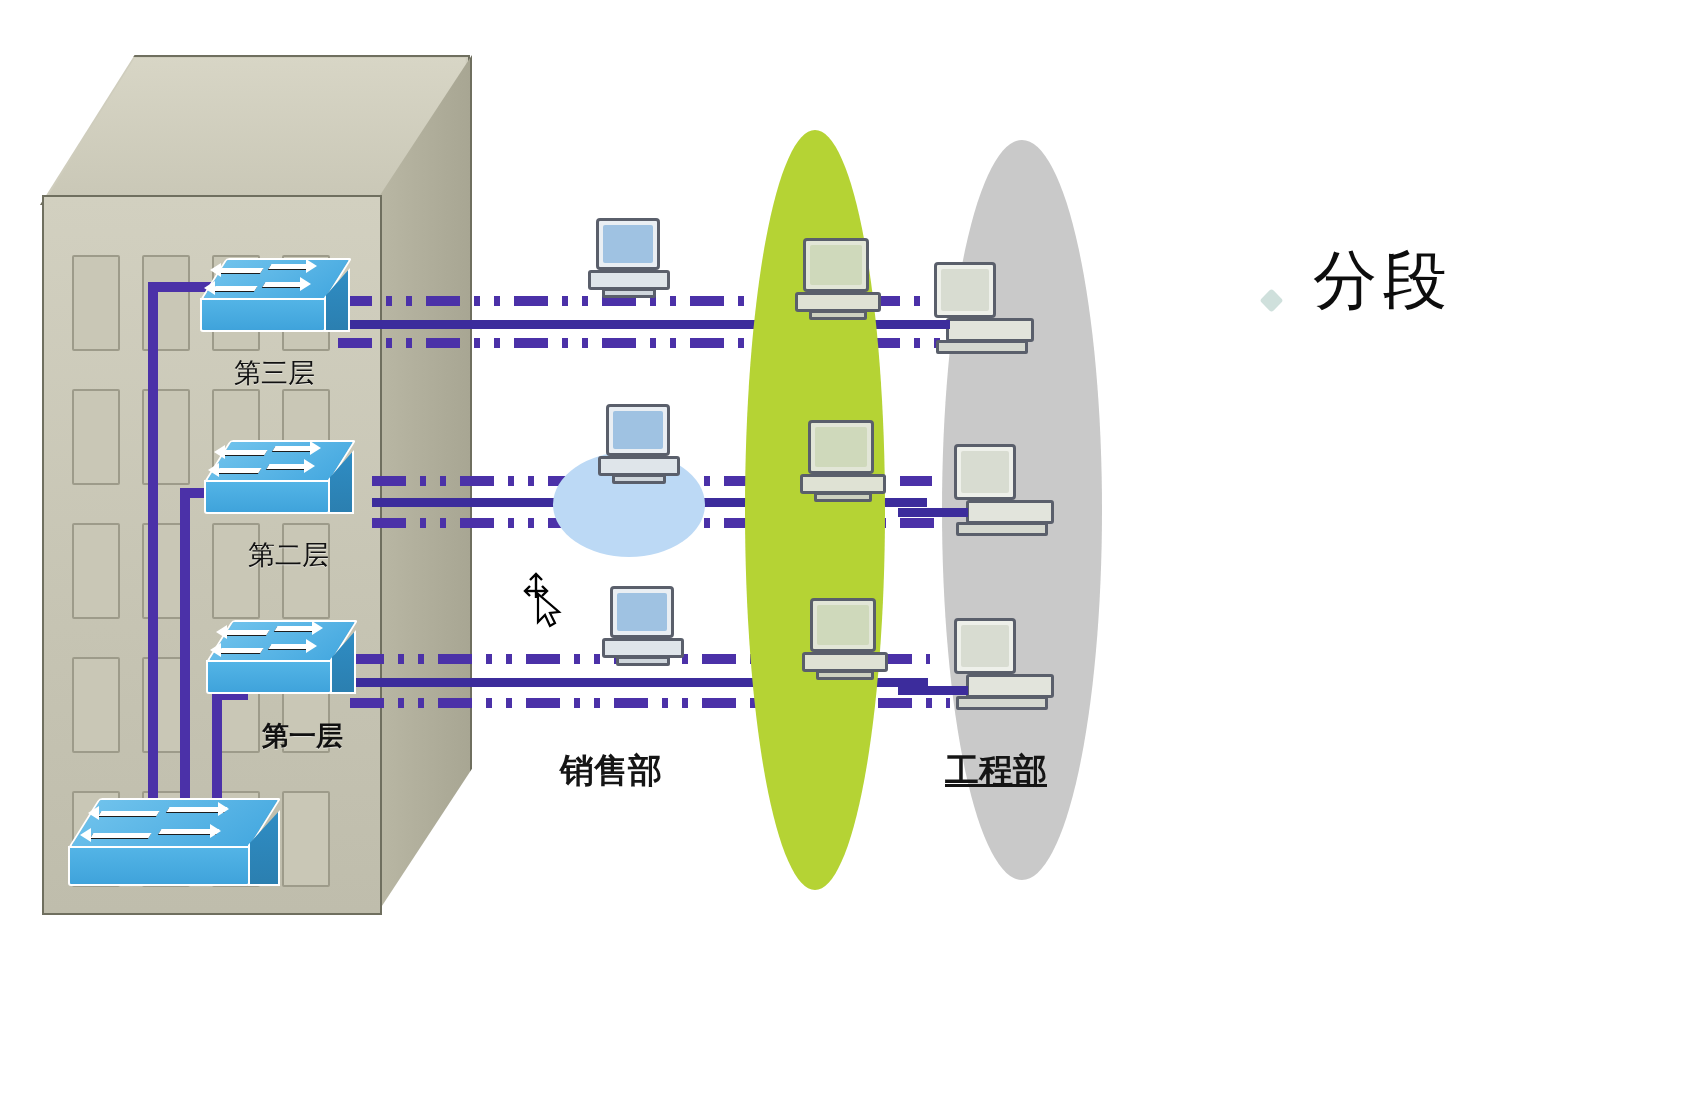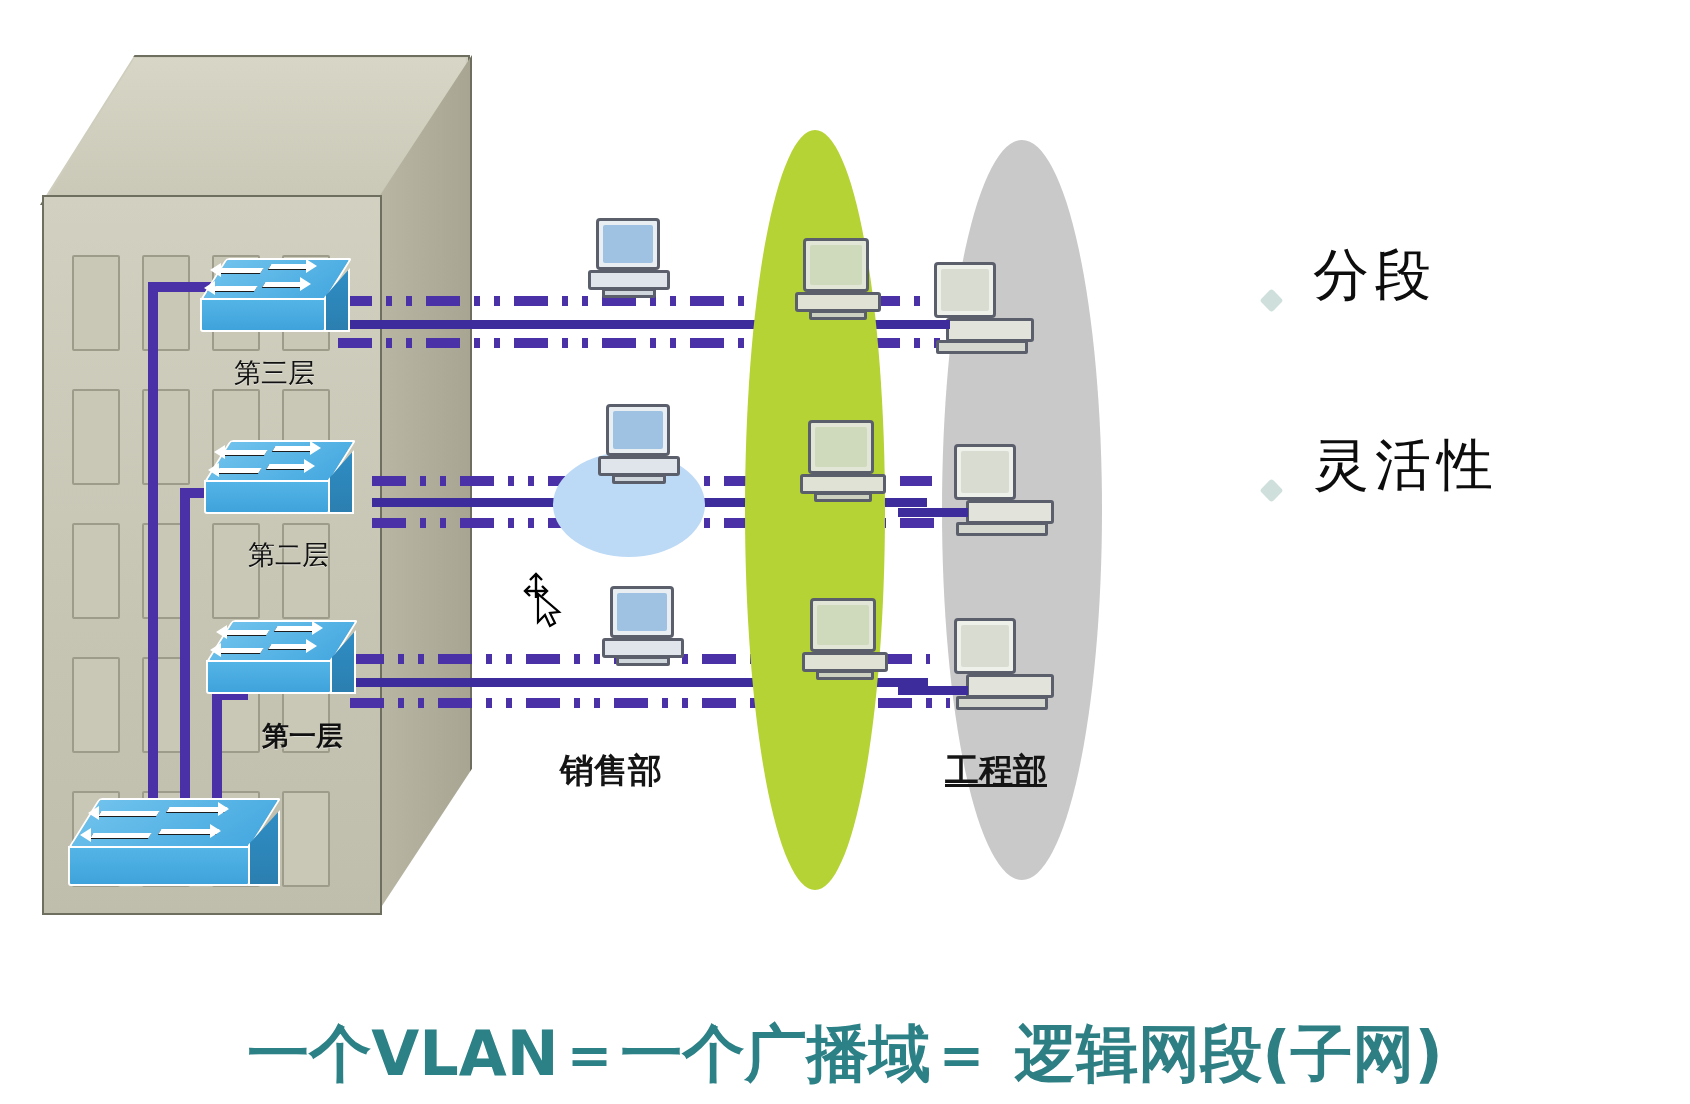--- a/index.html
+++ b/index.html
@@ -123,21 +123,21 @@
   }
 
   
   .bullets { position: absolute; left: 1255px; top: 240px; width: 430px; }
   .bullet-row { position: relative; height: 190px; }
   .bullet-dot {
     position: absolute; left: 8px; top: 52px; width: 17px; height: 17px;
     background: #cfe0dc; border-radius: 3px; transform: rotate(45deg);
   }
   .bullet-text {
-    position: absolute; left: 58px; top: 0; font-size: 56px; color: #0d0d0d;
+    position: absolute; left: 58px; top: 0; font-size: 64px; color: #0d0d0d;
     font-family: "DejaVu Sans", "Liberation Sans", sans-serif; font-weight: 500;
     letter-spacing: 6px; line-height: 1.25; white-space: nowrap;
   }
 
   
   .caption {
     position: absolute; left: 0; top: 1012px; width: 1690px; text-align: center;
     font-size: 62px; font-weight: 700; color: #2b7d81; white-space: nowrap;
     font-family: "DejaVu Sans", "Liberation Sans", sans-serif;
   }
@@ -339,36 +339,29 @@
   <div class="bus-solid" style="left:898px; top:686px; width:70px; height:9px;"></div>
 
   <div class="dept-label" style="left:560px; top:748px;">销售部</div>
   <div class="dept-label" style="left:945px; top:748px;text-decoration:underline;">工程部</div>
 
   <div class="bullets">
     <div class="bullet-row">
       <span class="bullet-dot"></span>
       <span class="bullet-text">分段</span>
     </div>
-    <div class="bullet-row">
-      <span class="bullet-dot"></span>
-      <span class="bullet-text">灵活性</span>
-    </div>
   </div>
 
   <div class="cursor">
     <svg width="46" height="58" viewBox="0 0 46 58">
       <g stroke="#000" stroke-width="2.4" fill="none">
         <path d="M16 14 L16 2 M10 8 L16 2 L22 8"></path>
         <path d="M16 14 L16 26"></path>
         <path d="M5 19 L27 19"></path>
         <path d="M10 14 L5 19 L10 24"></path>
         <path d="M22 14 L27 19 L22 24"></path>
       </g>
       <path d="M18 22 L18 50 L25 43 L30 54 L35 51 L30 41 L39 40 Z" fill="#ffffff" stroke="#000" stroke-width="2.2"></path>
     </svg>
   </div>
 
-  <div class="caption">
-    <span class="cap-a">一个VLAN＝一个广播域＝</span><span class="cap-b"> 逻辑网段(子网)</span>
-  </div>
 
 </div>
 
 </body></html>

